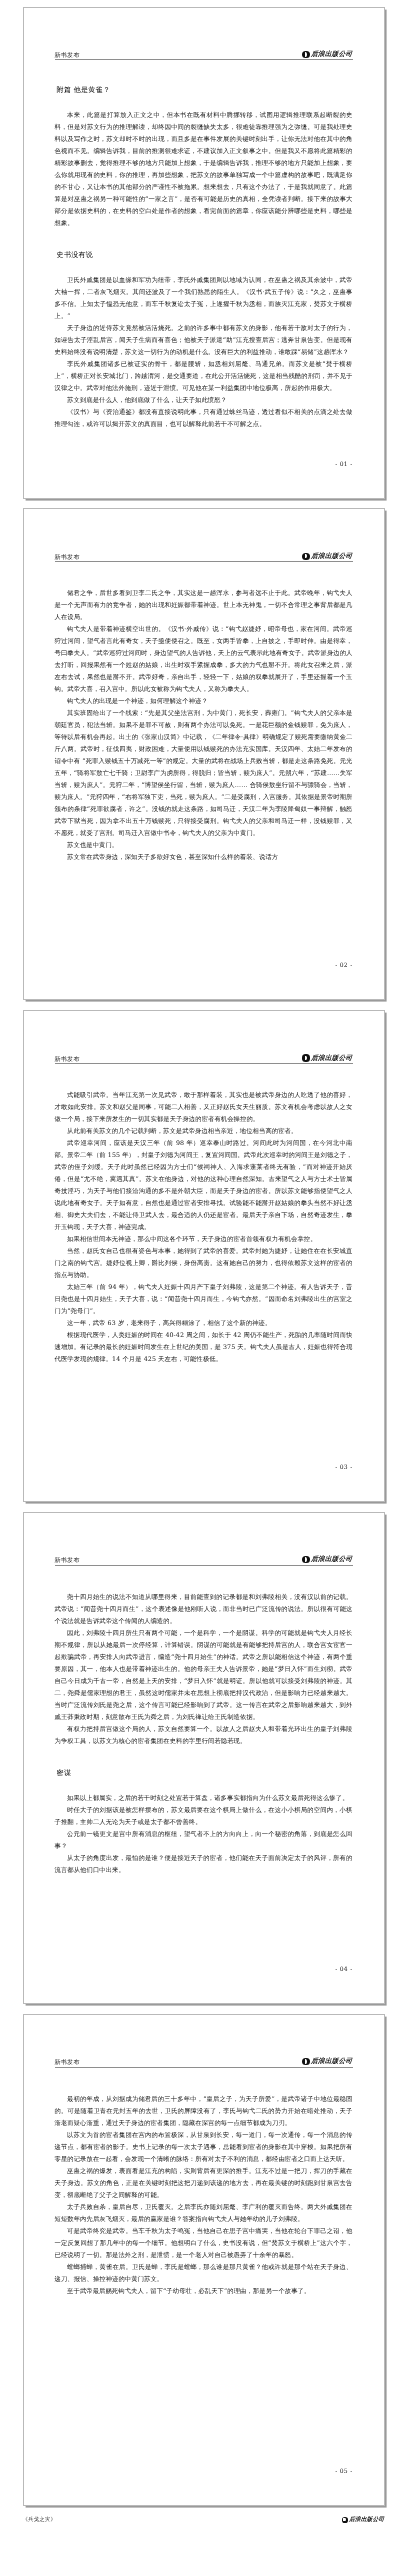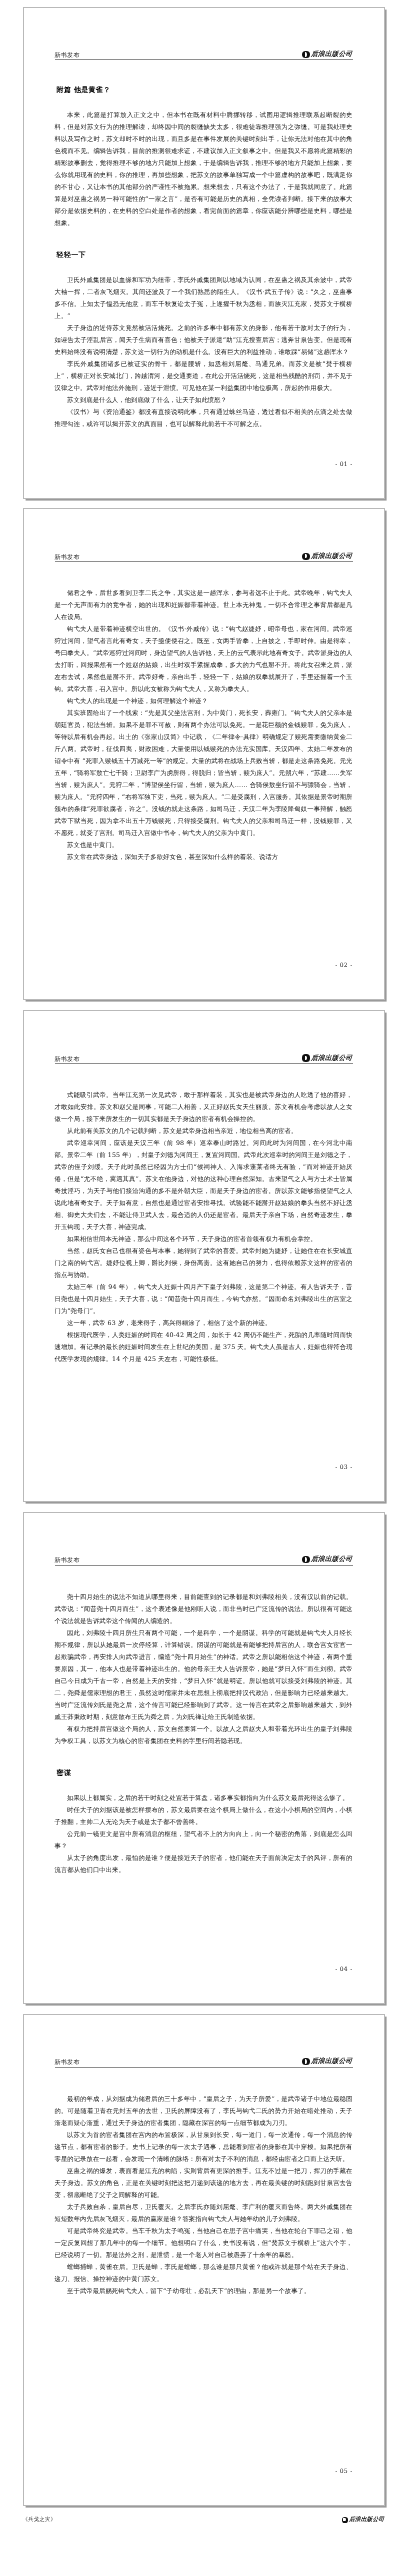--- a/index.html
+++ b/index.html
@@ -81,21 +81,21 @@
     font-size: 6.7px;
     font-weight: 700;
     font-style: italic;
     letter-spacing: 0.2px;
     color: #111;
     transform: skewX(-4deg);
   }
   
   .sec-title {
     font-size: 7px;
-    font-weight: 700;
+    font-weight: 400;
     letter-spacing: 0.3px;
     margin: 0 0 13.4px 0;
     padding-left: 2.1px;
     color: #000;
   }
   .sec-title.gap-top { margin-top: 21.6px; }
   p.body {
     margin: 0;
     font-size: 6.3px;
     line-height: 12px;
@@ -143,21 +143,21 @@
     <div class="page-inner">
       <div class="pg-header">
         <div class="pg-header-left">新书发布</div>
         <div class="pg-header-right">
           <span class="brand-mark"></span>
           <span class="brand-text">后浪出版公司</span>
         </div>
       </div>
       <h1 class="sec-title">附篇 他是黄雀？</h1>
       <p class="body">本来，此篇是打算放入正文之中，但本书在既有材料中腾挪转移，试图用逻辑推理联系起断裂的史料，但是对苏文行为的推理解读，却终因中间的裂缝缺失太多，很难徒靠推理强为之弥缝。可是我处理史料以及写作之时，苏文却时不时的出现，而且多是在事件发展的关键时刻出手，让你无法对他在其中的角色视而不见。编辑告诉我，目前的推测很难求证，不建议加入正文叙事之中。但是我又不愿将此篇精彩的精彩故事删去，觉得推理不够的地方只能加上想象，于是编辑告诉我，推理不够的地方只能加上想象，要么你就用现有的史料，你的推理，再加些想象，把苏文的故事单独写成一个中篇虚构的故事吧，既满足你的不甘心，又让本书的其他部分的严谨性不被拖累。想来想去，只有这个办法了，于是我就同意了。此篇算是对巫蛊之祸另一种可能性的“一家之言”，是否有可能是历史的真相，全凭读者判断。接下来的故事大部分是依据史料的，在史料的空白处是作者的想象，看完前面的篇章，你应该能分辨哪些是史料，哪些是想象。</p>
-      <h2 class="sec-title gap-top">轻轻一下</h2>
+      <h2 class="sec-title gap-top">史书没有说</h2>
       <p class="body">卫氏外戚集团是以血缘和军功为纽带，李氏外戚集团则以地域为认同，在巫蛊之祸及其余波中，武帝大袖一挥，二者灰飞烟灭。其间还波及了一个我们熟悉的陌生人。《汉书·武五子传》说：“久之，巫蛊事多不信。上知太子惶恐无他意，而车千秋复讼太子冤，上遂擢千秋为丞相，而族灭江充家，焚苏文于横桥上。”</p>
       <p class="body">天子身边的近侍苏文竟然被活活烧死。之前的许多事中都有苏文的身影，他有若干敌对太子的行为，如诬告太子淫乱后宫，闻天子生病而有喜色；他被天子派遣“助”江充搜查后宫；逃奔甘泉告变。但是现有史料始终没有说明清楚，苏文这一切行为的动机是什么。没有巨大的利益推动，谁敢踩“易储”这趟浑水？</p>
       <p class="body">李氏外戚集团诸多已被证实的骨干，都是腰斩，如丞相刘屈氂、马通兄弟。而苏文是被“焚于横桥上”，横桥正对长安城北门，跨越渭河，是交通要道，在此公开活活烧死，这是相当残酷的刑罚，并不见于汉律之中。武帝对他法外施刑，迹近于泄愤。可见他在某一利益集团中地位极高，所起的作用极大。</p>
       <p class="body">苏文到底是什么人，他到底做了什么，让天子如此愤怒？</p>
       <p class="body">《汉书》与《资治通鉴》都没有直接说明此事，只有通过蛛丝马迹，透过看似不相关的点滴之处去做推理勾连，或许可以揭开苏文的真面目，也可以解释此前若干不可解之点。</p>
     </div>
     <div class="pg-number">- 01 -</div>
   </div>
 
   <div class="page">

